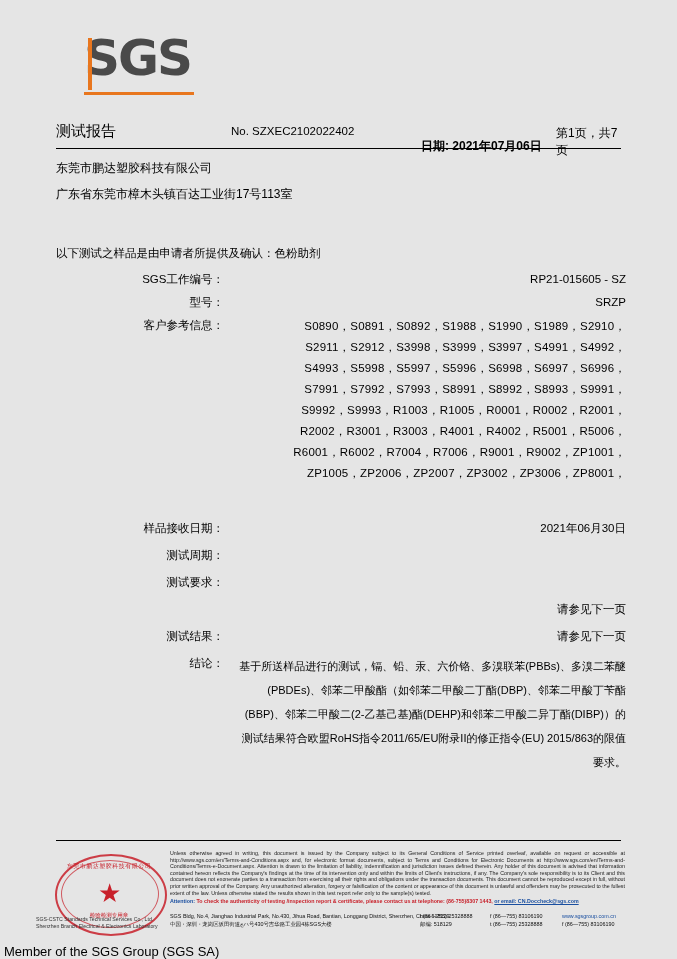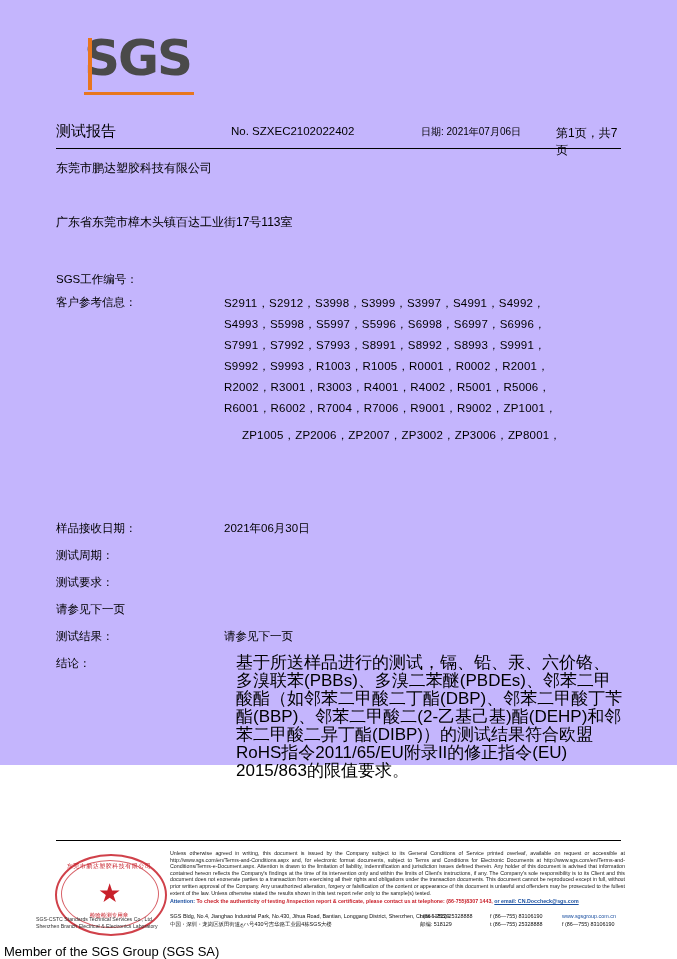--- a/index.html
+++ b/index.html
@@ -13,22 +13,22 @@
     position: relative;
     font-family: "Liberation Sans", sans-serif;
     color: #000;
     overflow: hidden;
   }
 
   .page {
     position: absolute;
     left: 0; top: 0;
     width: 677px;
-    height: 765px;
-    background: #c4b5fd;
+    height: 959px;
+    background: #e5e5e5;
   }
 
   
   .logo-block {
     position: absolute;
     left: 84px;
     top: 30px;
     width: 120px;
     height: 62px;
   }
@@ -75,22 +75,23 @@
   }
   .doc-no {
     position: absolute;
     left: 175px;
     top: 3px;
     font-size: 11.5px;
   }
   .doc-date {
     position: absolute;
     left: 365px;
-    top: 3px;
-    font-size: 10px;
+    top: 16px;
+    font-size: 12px;
+    font-weight: bold;
   }
   .doc-page {
     position: absolute;
     left: 500px;
     top: 3px;
     font-size: 12px;
   }
 
   .hr-main {
     position: absolute;
@@ -106,21 +107,20 @@
     position: absolute;
     left: 56px;
     top: 160px;
     font-size: 12px;
   }
   .company-addr {
     position: absolute;
     left: 56px;
     top: 186px;
     font-size: 12px;
-    margin-top: 28px;
   }
 
   
   .sample-stmt {
     position: absolute;
     left: 56px;
     top: 246px;
     font-size: 11.5px;
   }
 
@@ -128,54 +128,54 @@
   .fields {
     position: absolute;
     left: 56px;
     top: 270px;
     width: 570px;
   }
   .field-row {
     position: relative;
     display: flex;
     margin-bottom: 5px;
+    text-align: right;
   }
   .field-label {
     width: 168px;
     flex: 0 0 168px;
     font-size: 11.5px;
     line-height: 18px;
   }
   .field-value {
     flex: 1;
     font-size: 11.5px;
     line-height: 18px;
   }
   .ref-lines div {
     line-height: 21px;
     font-size: 11.5px;
     letter-spacing: 0.2px;
   }
   .ref-lines div.indent {
     padding-left: 18px;
-    margin-top: 6px;
   }
 
   .fields2 {
     position: absolute;
     left: 56px;
     top: 519px;
     width: 570px;
   }
   .fields2 .field-row {
     margin-bottom: 9px;
   }
   .conclusion-value {
-    font-size: 17px;
-    line-height: 18px;
+    font-size: 11px;
+    line-height: 24px;
     width: 400px;
     margin-left: 12px;
   }
 
   
   .footer-rule {
     position: absolute;
     left: 56px;
     top: 840px;
     width: 565px;
@@ -319,28 +319,35 @@
     <div class="doc-title">测试报告</div>
     <div class="doc-no">No. SZXEC2102022402</div>
     <div class="doc-date">日期: 2021年07月06日</div>
     <div class="doc-page">第1页，共7页</div>
   </div>
   <div class="hr-main"></div>
 
   <div class="company-name">东莞市鹏达塑胶科技有限公司</div>
   <div class="company-addr">广东省东莞市樟木头镇百达工业街17号113室</div>
 
+  <div class="sample-stmt">以下测试之样品是由申请者所提供及确认：色粉助剂</div>
 
   <div class="fields">
     <div class="field-row">
       <div class="field-label">SGS工作编号：</div>
+      <div class="field-value">RP21-015605 - SZ</div>
+    </div>
+    <div class="field-row">
+      <div class="field-label">型号：</div>
+      <div class="field-value">SRZP</div>
     </div>
     <div class="field-row">
       <div class="field-label">客户参考信息：</div>
       <div class="field-value ref-lines">
+        <div>S0890，S0891，S0892，S1988，S1990，S1989，S2910，</div>
         <div>S2911，S2912，S3998，S3999，S3997，S4991，S4992，</div>
         <div>S4993，S5998，S5997，S5996，S6998，S6997，S6996，</div>
         <div>S7991，S7992，S7993，S8991，S8992，S8993，S9991，</div>
         <div>S9992，S9993，R1003，R1005，R0001，R0002，R2001，</div>
         <div>R2002，R3001，R3003，R4001，R4002，R5001，R5006，</div>
         <div>R6001，R6002，R7004，R7006，R9001，R9002，ZP1001，</div>
         <div class="indent">ZP1005，ZP2006，ZP2007，ZP3002，ZP3006，ZP8001，</div>
       </div>
     </div>
   </div>

